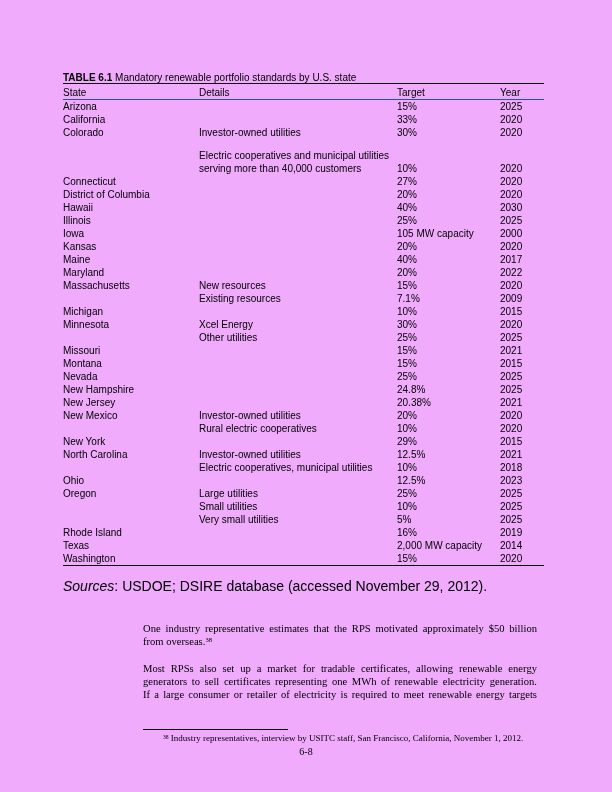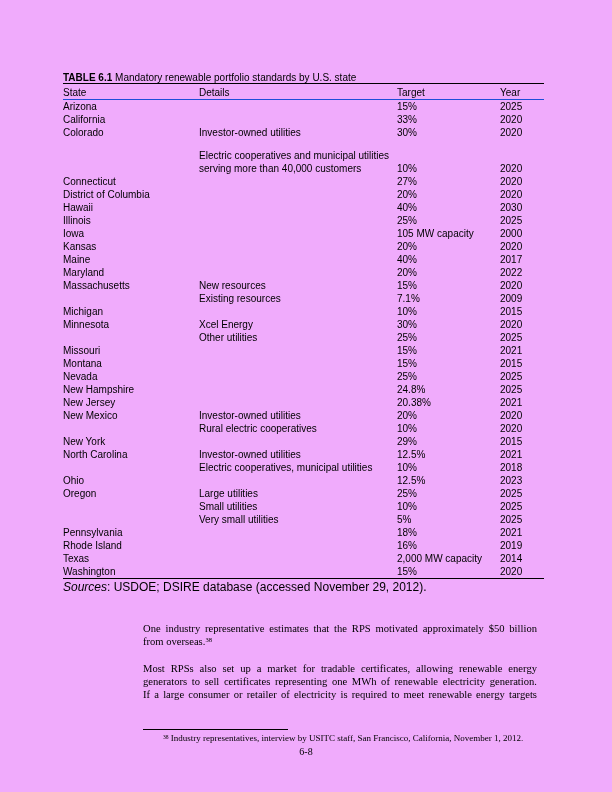--- a/index.html
+++ b/index.html
@@ -22,21 +22,21 @@
     font-size: 10px; line-height: 13px; padding: 0;
     vertical-align: bottom; text-align: left; font-weight: normal;
     overflow: hidden;
   }
   table.rps thead th { border-bottom: 1px solid #1d4ed8; height: 15px; margin-top: 32px; }
   .col-state   { width: 136px; }
   .col-details { width: 198px; }
   .col-target  { width: 103px; }
   .col-year    { width: 44px; text-align: center; }
   tr.spacer td { padding-top: 10px; }
-  .sources { font-size: 12px; line-height: 12px; margin-top: 2px; }
+  .sources { font-size: 14px; line-height: 12px; margin-top: 14px; }
   .sources .ital { font-style: italic; }
 
   
   .body-text {
     position: absolute; left: 143px; top: 622px; width: 394px;
     font-family: "Liberation Serif", serif;
     font-size: 10.6px; line-height: 13.2px;
   }
   .jline { text-align: justify; text-align-last: justify; }
   .plain-line { text-align: left; }
@@ -251,26 +251,20 @@
             <td class="col-state"></td>
             <td class="col-details">Small utilities</td>
             <td class="col-target">10%</td>
             <td class="col-year">2025</td>
           </tr>
           <tr>
             <td class="col-state"></td>
             <td class="col-details">Very small utilities</td>
             <td class="col-target">5%</td>
             <td class="col-year">2025</td>
-          </tr>
-          <tr>
-            <td class="col-state">Pennsylvania</td>
-            <td class="col-details"></td>
-            <td class="col-target">18%</td>
-            <td class="col-year">2021</td>
           </tr>
           <tr>
             <td class="col-state">Rhode Island</td>
             <td class="col-details"></td>
             <td class="col-target">16%</td>
             <td class="col-year">2019</td>
           </tr>
           <tr>
             <td class="col-state">Texas</td>
             <td class="col-details"></td>

